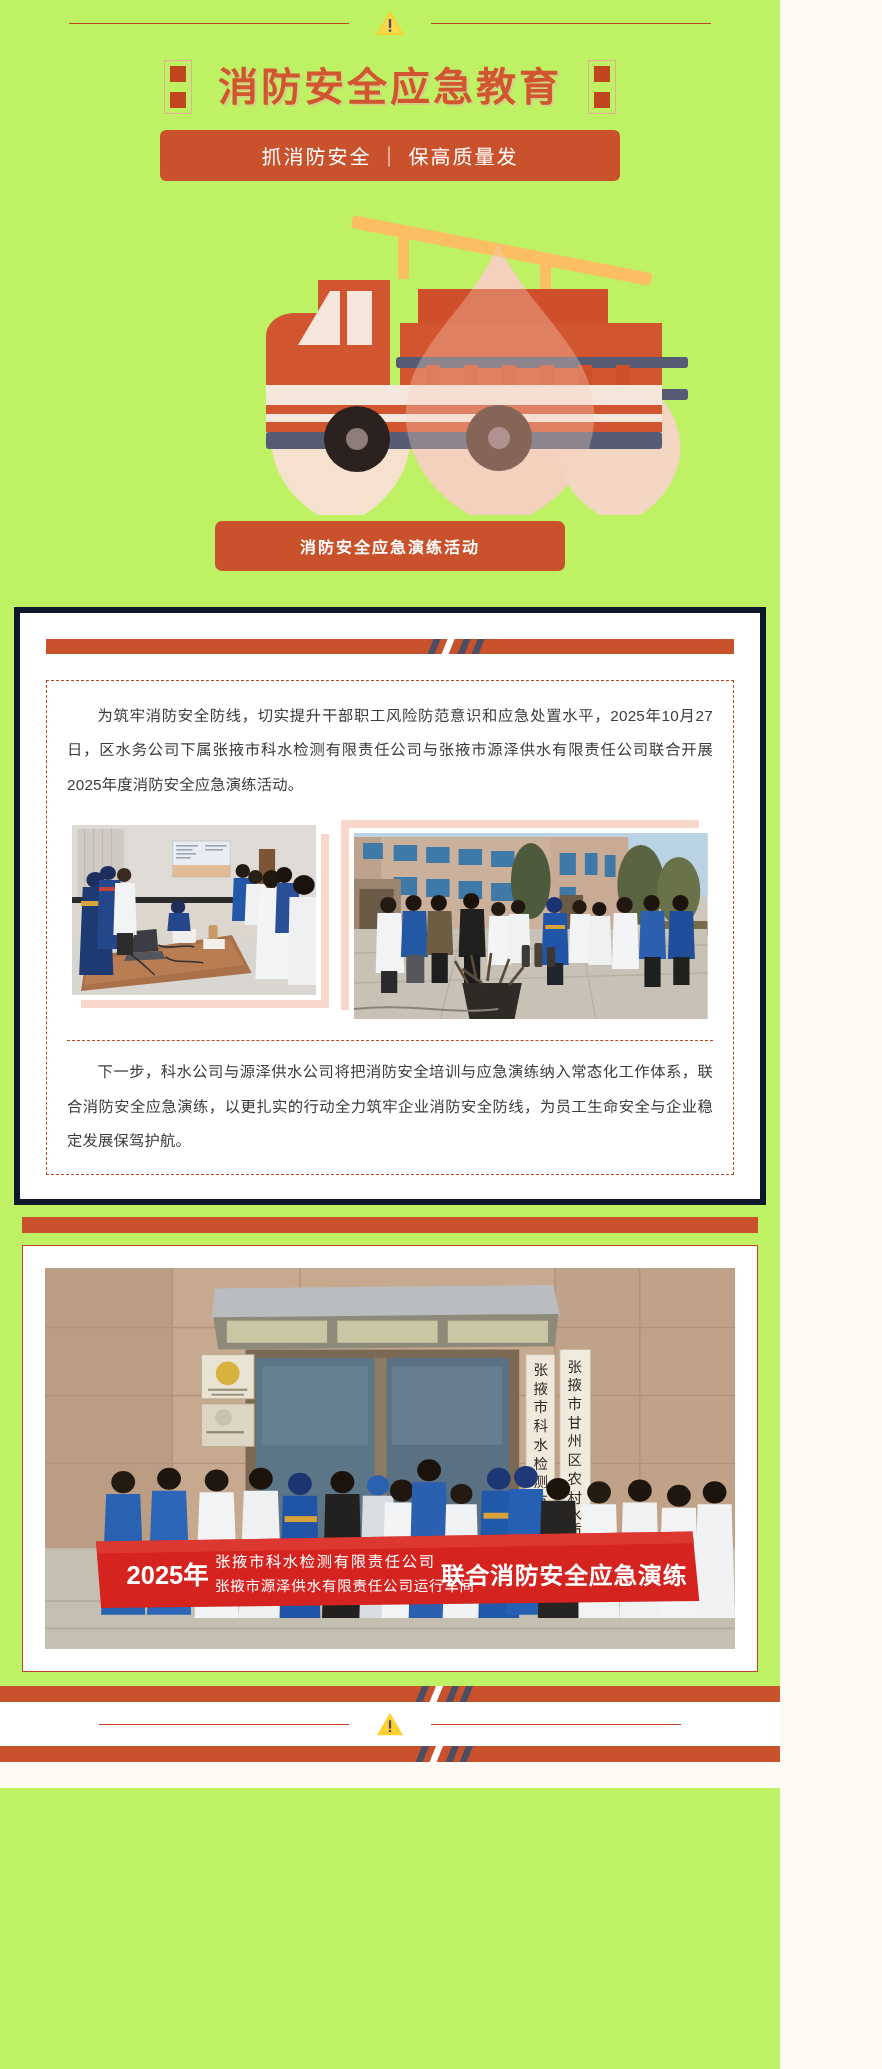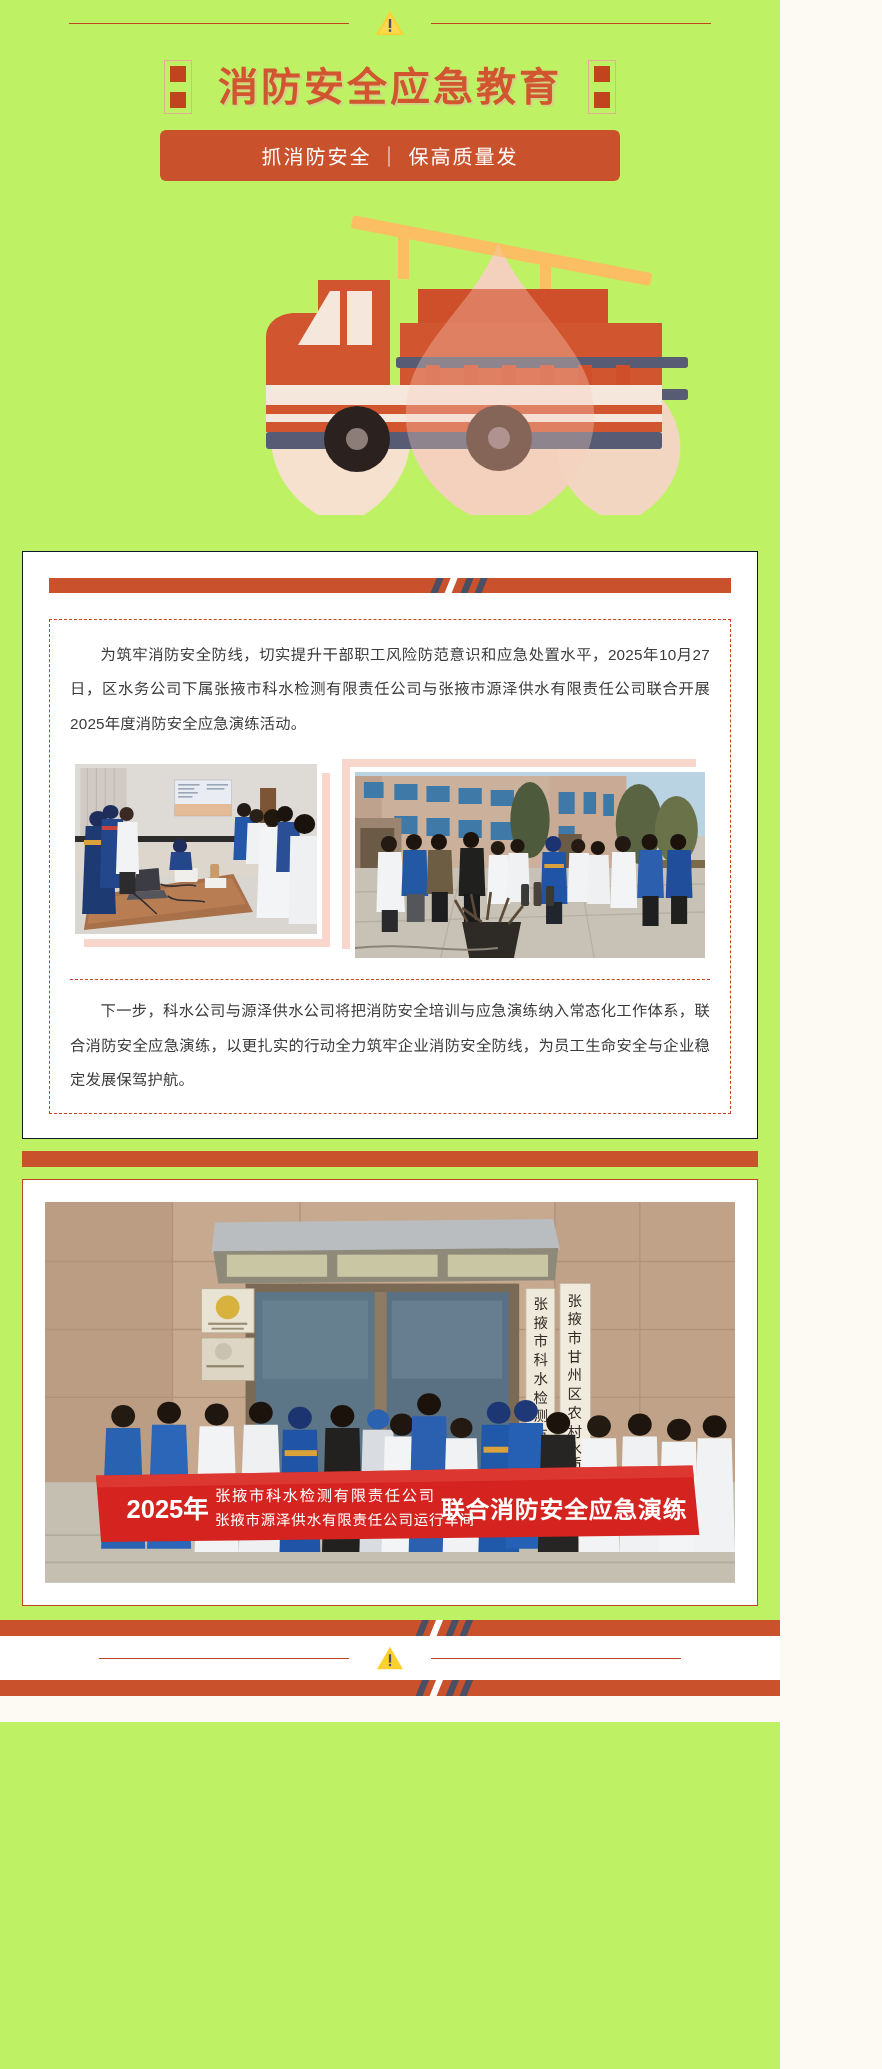--- a/index.html
+++ b/index.html
@@ -109,23 +109,23 @@
     font-size: 16px;
     font-weight: bold;
     letter-spacing: 2px;
     text-align: center;
     padding: 13px 0;
     border-radius: 7px;
   }
 
   
   .card {
-    margin: 36px 22px 0;
+    margin: 36px 14px 0;
     background: #ffffff;
-    border: 1px solid #0f172a;
+    border: 6px solid #0f172a;
     padding: 26px 26px 24px;
     box-sizing: border-box;
   }
   .bar-deco {
     height: 15px;
     background: #c9512c;
     position: relative;
     overflow: hidden;
     margin-bottom: 26px;
   }
@@ -298,20 +298,21 @@
       <circle cx="357" cy="254" r="11" fill="#8d7d79"></circle>
       <circle cx="499" cy="253" r="33" fill="#4b2b22"></circle>
       <circle cx="499" cy="253" r="11" fill="#8a7077"></circle>
 
       <g opacity="0.35">
         <path d="M470 330 C 404 292 388 222 426 166 C 452 126 484 98 498 58 C 516 100 548 128 574 168 C 612 224 596 294 530 330 Z" fill="#f6d0bf"></path>
       </g>
     </svg>
   </div>
 
+  <div class="pill">消防安全应急演练活动</div>
 
   <div class="card">
 
     <div class="bar-deco">
       <div class="slash" style="left:384px;background:#4a4f63;"></div>
       <div class="slash" style="left:398px;background:#ffffff;"></div>
       <div class="slash" style="left:414px;background:#4a4f63;"></div>
       <div class="slash" style="left:428px;background:#4a4f63;"></div>
     </div>
 

